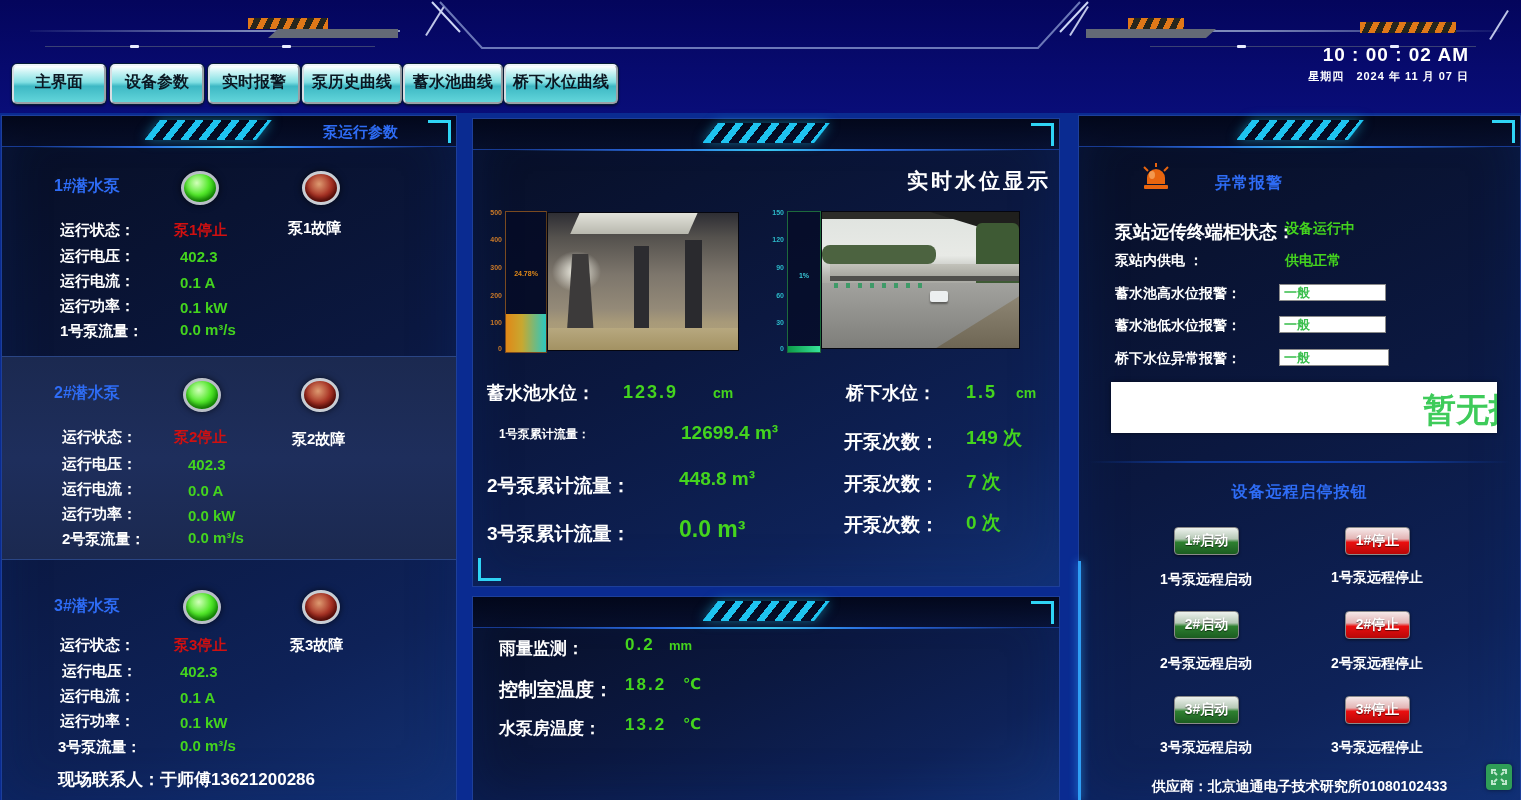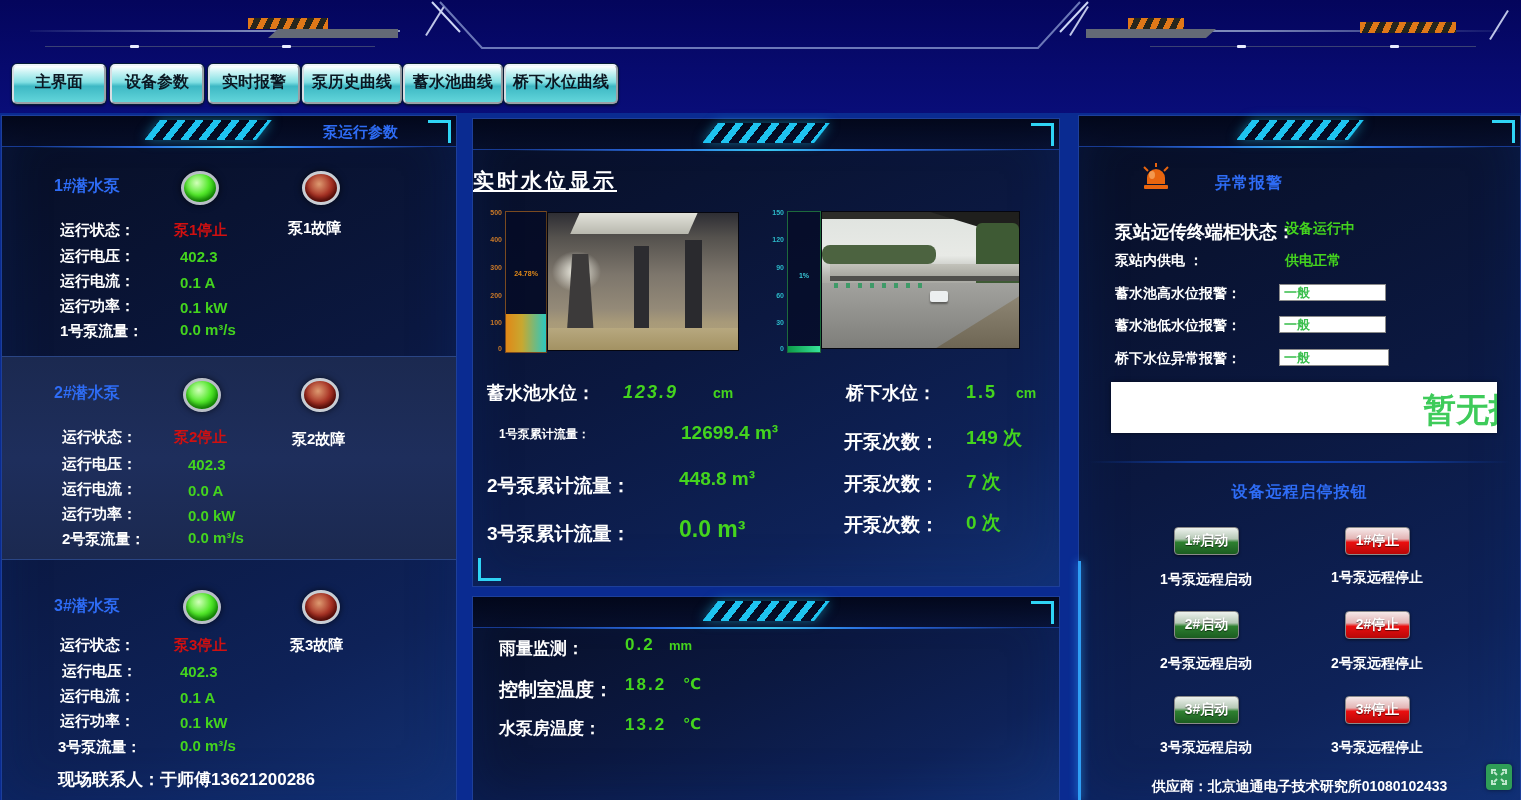--- a/index.html
+++ b/index.html
@@ -112,20 +112,27 @@
   <div class="slash" style="left:434px;top:4px;"></div>
   <div class="slash" style="left:1078px;top:4px;"></div>
   <div class="slash" style="left:1498px;top:8px;"></div>
 
   <svg class="title-frame" width="660" height="56" viewBox="0 0 660 56">
     <path d="M10,2 L52,48 L608,48 L650,2" stroke="#8494cc" stroke-width="2" fill="none" opacity="0.8"></path>
     <path d="M2,2 L30,32" stroke="#cdd6f5" stroke-width="2" fill="none"></path>
     <path d="M658,2 L630,32" stroke="#cdd6f5" stroke-width="2" fill="none"></path>
   </svg>
 
+  <div class="clock">
+    <div class="t">10 : 00 : 02 AM</div>
+    <div class="d">
+      <span>星期四</span>&nbsp;&nbsp;
+      <span>2024 年 11 月 07 日</span>
+    </div>
+  </div>
 
   <div class="navbtn" style="left:12px;width:90px;">主界面</div>
   <div class="navbtn" style="left:110px;width:90px;">设备参数</div>
   <div class="navbtn" style="left:208px;width:88px;">实时报警</div>
   <div class="navbtn" style="left:302px;width:96px;">泵历史曲线</div>
   <div class="navbtn" style="left:403px;width:96px;">蓄水池曲线</div>
   <div class="navbtn" style="left:504px;width:110px;">桥下水位曲线</div>
 
   <div class="panel" style="left:1px;top:115px;width:454px;height:684px;">
     <div class="deco">
@@ -189,21 +196,21 @@
       <span>现场联系人：</span><span>于师傅13621200286</span>
     </div>
   </div>
 
   <div class="panel" style="left:472px;top:118px;width:586px;height:467px;">
     <div class="deco">
       <div class="stripes" style="left:50%;margin-left:-56px;"></div>
     </div>
     <div class="corner-tr"></div>
     <div class="corner-bl"></div>
-    <div class="lbl" style="left:0;right:8px;top:48px;text-align:left;font-size:21px;letter-spacing:3px;position:absolute;text-decoration:underline;">实时水位显示</div>
+    <div class="lbl" style="left:0;right:8px;top:48px;text-align:right;font-size:21px;letter-spacing:3px;position:absolute;">实时水位显示</div>
 
     <div class="gauge" style="left:32px;top:92px;width:40px;height:140px;border:1px solid #7a4a20;border-right-color:#5a3a1a;">
       <div class="fill" style="height:27%;background:linear-gradient(90deg,#e08818,#c8a830 40%,#2cc8c0);"></div>
       <div class="pct" style="top:58px;color:#e08818;">24.78%</div>
       <span class="gtick" style="left:-22px;top:-3px;color:#c87828;">500</span>
       <span class="gtick" style="left:-22px;top:24px;color:#c87828;">400</span>
       <span class="gtick" style="left:-22px;top:52px;color:#c87828;">300</span>
       <span class="gtick" style="left:-22px;top:80px;color:#c87828;">200</span>
       <span class="gtick" style="left:-22px;top:107px;color:#c87828;">100</span>
       <span class="gtick" style="left:-22px;top:133px;color:#c87828;">0</span>
@@ -237,21 +244,21 @@
       <div style="left:0;top:24%;width:58%;height:14%;background:#4c6340;border-radius:8px;"></div>
       <div style="left:78%;top:8%;width:22%;height:52%;background:#3e5a34;border-radius:6px;"></div>
       <div style="left:4%;top:38%;width:96%;height:9%;background:linear-gradient(180deg,#c2c2ba,#a8a8a0);border-bottom:5px solid #50504c;"></div>
       <div style="left:0;top:52%;width:100%;height:48%;background:linear-gradient(180deg,#a2a29e,#7e7e7a);"></div>
       <div style="left:6%;top:52%;width:46%;height:4%;background:repeating-linear-gradient(90deg,#3f9a68 0 4px,transparent 4px 12px);"></div>
       <div style="left:55%;top:58%;width:9%;height:8%;background:#eceff0;border-radius:2px;box-shadow:0 2px 2px rgba(0,0,0,.4);"></div>
       <div style="left:58%;top:62%;width:42%;height:38%;background:linear-gradient(180deg,#8e8674,#6e6654);clip-path:polygon(0 100%,100% 0,100% 100%);"></div>
     </div>
 
     <div class="lbl" style="left:14px;top:262px;font-size:18px;">蓄水池水位：</div>
-    <div class="val" style="left:150px;top:263px;font-size:18px;letter-spacing:2px;font-style:italic;">123.9</div>
+    <div class="val" style="left:150px;top:263px;font-size:18px;letter-spacing:2px;">123.9</div>
     <div class="val" style="left:240px;top:266px;font-size:14px;">cm</div>
     <div class="lbl" style="left:373px;top:262px;font-size:18px;">桥下水位：</div>
     <div class="val" style="left:493px;top:263px;font-size:18px;letter-spacing:2px;">1.5</div>
     <div class="val" style="left:543px;top:266px;font-size:14px;">cm</div>
 
     <div class="lbl" style="left:14px;top:307px;font-size:12px;margin-left:12px;">1号泵累计流量：</div>
     <div class="val" style="left:208px;top:303px;font-size:19px;">12699.4 m³</div>
     <div class="lbl" style="left:371px;top:310px;font-size:19px;">开泵次数：</div>
     <div class="val" style="left:493px;top:306px;font-size:19px;">149 次</div>
 

